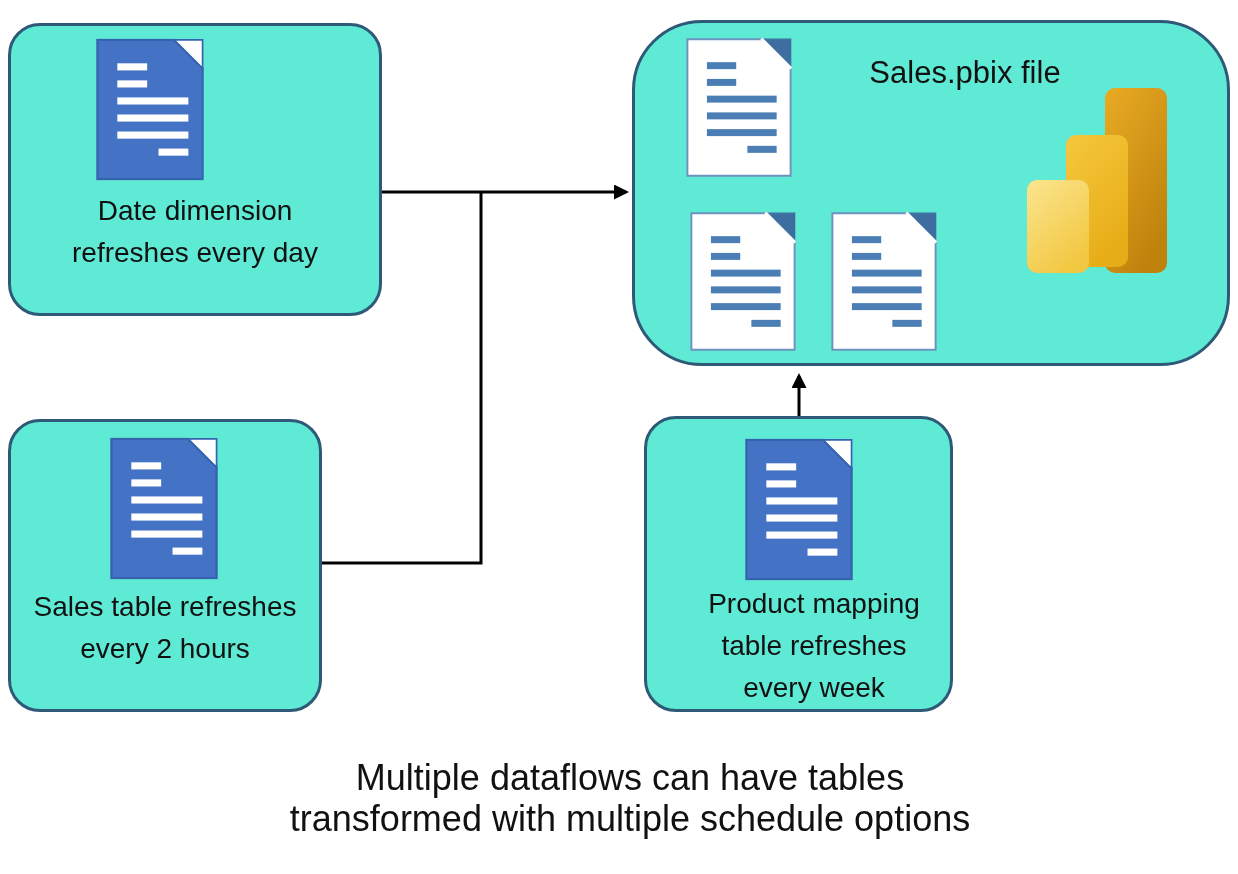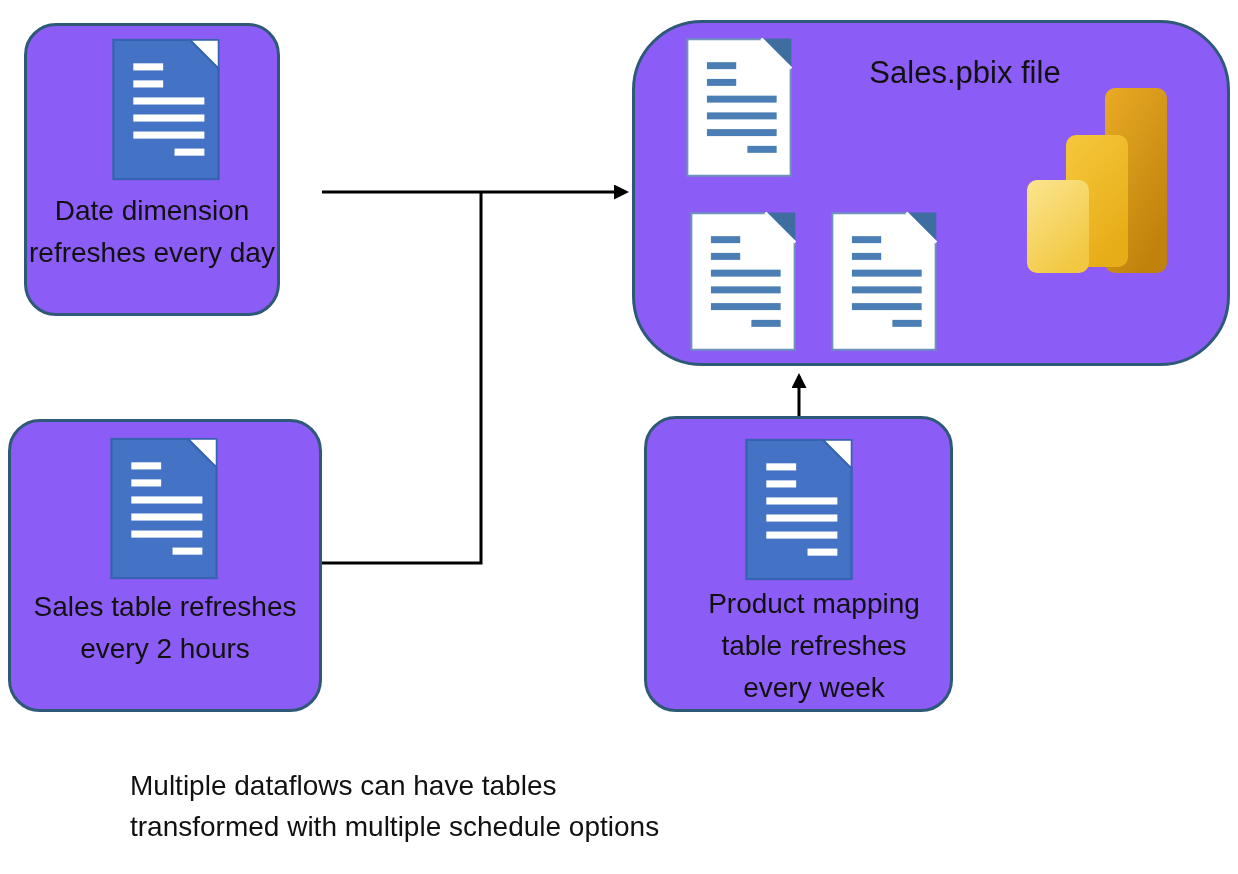--- a/index.html
+++ b/index.html
@@ -10,23 +10,23 @@
     background: #ffffff;
     font-family: "Liberation Sans", sans-serif;
     color: #111111;
     overflow: hidden;
   }
   
   .rbox {
     position: absolute;
     box-sizing: border-box;
     border: 3px solid #2E5A78;
-    background: #8b5cf6;
+    background: #5eead4;
   }
-  #box-date    { left: 8px;   top: 23px;  width: 256px; height: 293px; border-radius: 32px; margin-left: 16px; }
+  #box-date    { left: 8px;   top: 23px;  width: 374px; height: 293px; border-radius: 32px; }
   #box-sales   { left: 8px;   top: 419px; width: 314px; height: 293px; border-radius: 32px; }
   #box-pbix    { left: 632px; top: 20px;  width: 598px; height: 346px; border-radius: 70px; }
   #box-product { left: 644px; top: 416px; width: 309px; height: 296px; border-radius: 32px; }
 
   .box-label {
     position: absolute;
     left: 0; right: 0;
     text-align: center;
     font-size: 28px;
     line-height: 42px;
@@ -58,26 +58,25 @@
   #doc-pbix-2  { left: 55px;  top: 187px; width: 106px; height: 143px; }
   #doc-pbix-3  { left: 196px; top: 187px; width: 106px; height: 143px; }
 
   #pbi-logo { position: absolute; left: 392px; top: 65px; width: 140px; height: 186px; }
 
   #caption {
     position: absolute;
     left: 130px;
     top: 757px;
     width: 1000px;
-    text-align: left;
-    font-size: 28px;
+    text-align: center;
+    font-size: 36px;
     line-height: 41px;
     white-space: pre-line;
     color: #111111;
-    margin-top: 8px;
   }
 
   #connectors {
     position: absolute;
     left: 0; top: 0;
     width: 1238px; height: 874px;
     pointer-events: none;
   }
   .hidden-defs { position: absolute; width: 0; height: 0; }
 </style>

